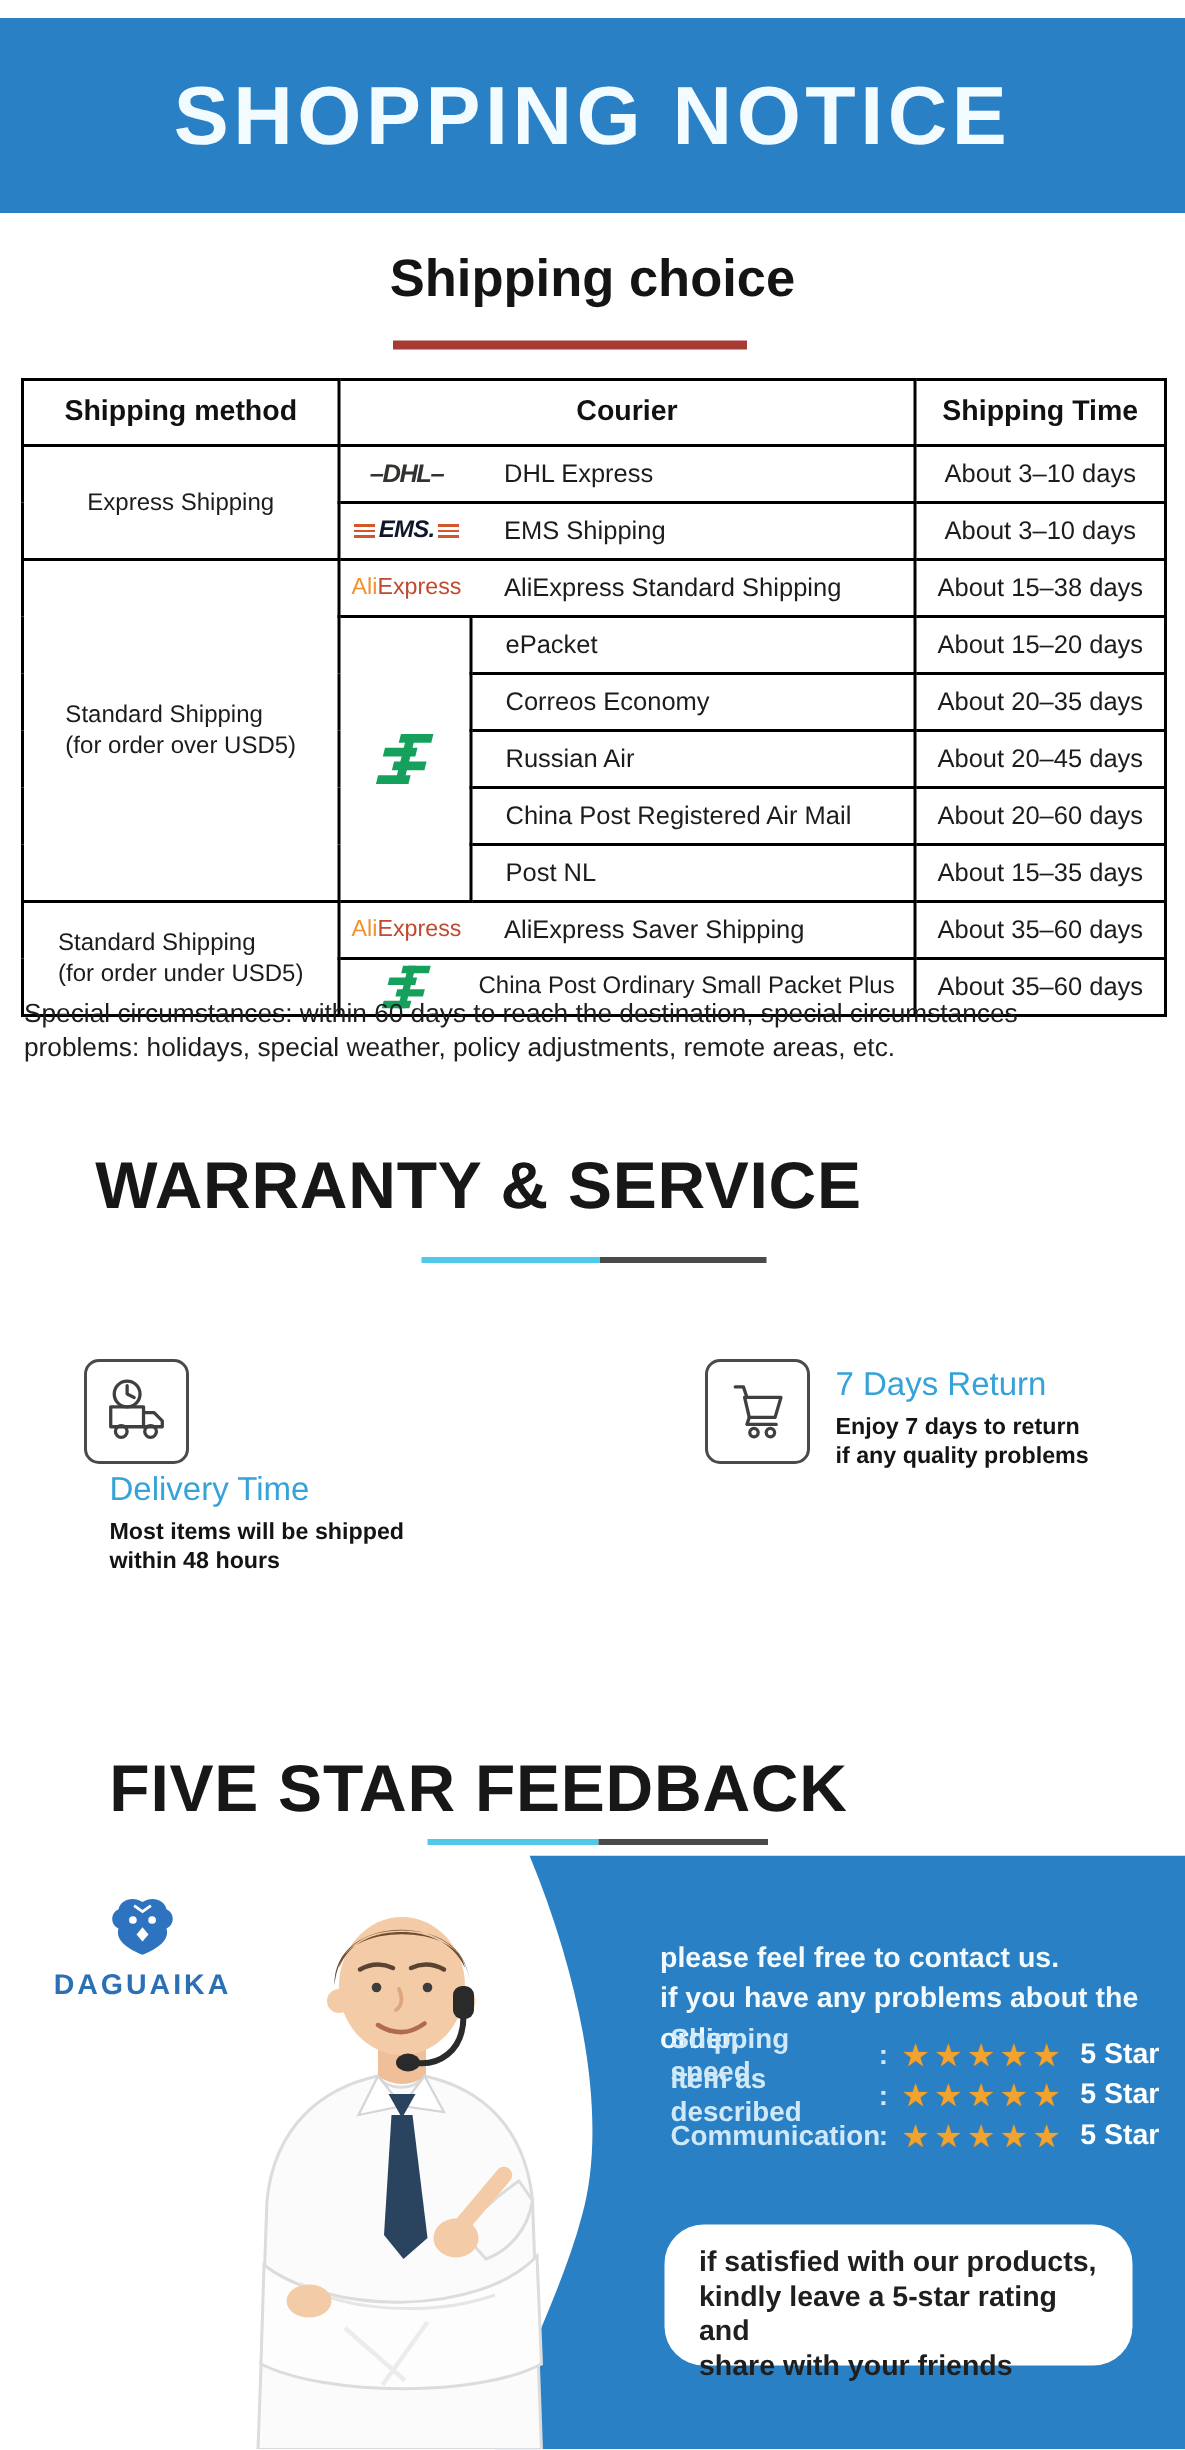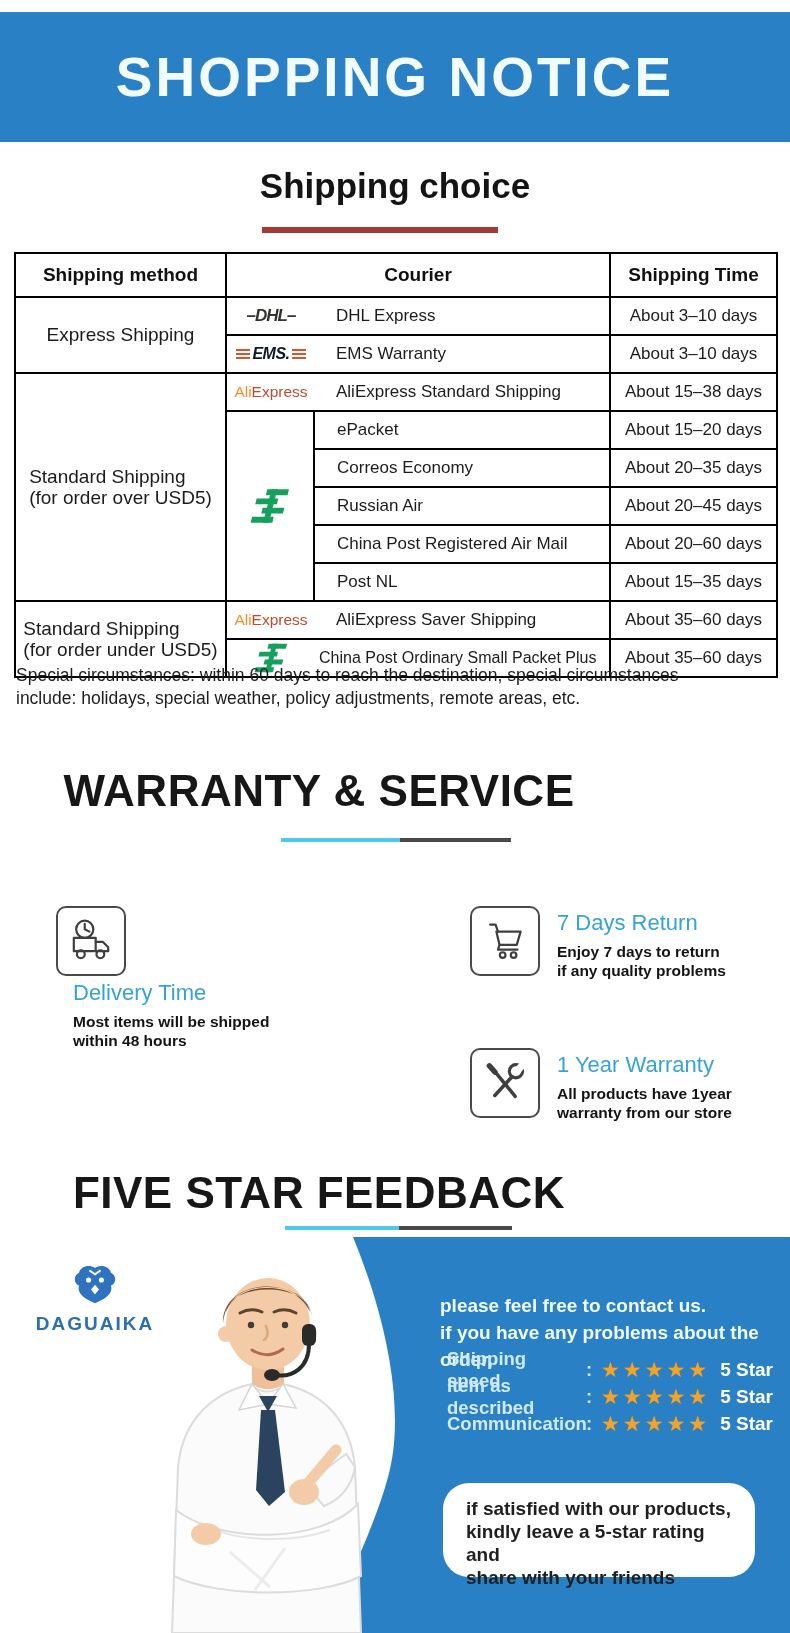--- a/index.html
+++ b/index.html
@@ -14,21 +14,21 @@
   
   .ship-title{position:absolute;top:166px;left:0;width:790px;text-align:center;
               font-size:35px;font-weight:700;color:#141414;}
   .red-underline{position:absolute;top:227px;left:262px;width:236px;height:6px;background:#a83a34;}
 
   table.ship-table{position:absolute;top:252px;left:14px;width:762px;border-collapse:collapse;
                    table-layout:fixed;}
   .ship-table th,.ship-table td{border:2px solid #000000;padding:0;}
   .ship-table th{height:42px;font-size:19px;font-weight:700;text-align:center;color:#111;}
   .ship-table td{height:36px;font-size:17px;color:#1c1c1c;}
-  td.method{text-align:center;font-size:19px;}
+  td.method{text-align:center;font-size:16px;}
   td.method .mwrap{display:inline-block;text-align:left;line-height:21px;}
   td.courier{vertical-align:middle;}
   .cour-flex{display:flex;align-items:center;height:100%;}
   .logo-box{width:88px;display:flex;align-items:flex-end;justify-content:center;flex:0 0 88px;}
   .cname{padding-left:21px;}
   .cname.tightname{padding-left:4px;font-size:16px;}
   td.subname{padding-left:22px;}
   td.time{text-align:center;font-size:17px;}
   
   .dhl{font-style:italic;font-weight:700;font-size:17px;letter-spacing:-1px;color:#33322f;}
@@ -140,21 +140,21 @@
       <td class="time">About 3–10 days</td>
     </tr>
     <tr>
       <td class="courier" colspan="2">
         <div class="cour-flex">
           <span class="logo-box ems">
             <i class="stripes"></i>
                 <b>EMS.</b>
                 <i class="stripes"></i>
           </span>
-          <span class="cname">EMS Warranty</span>
+          <span class="cname">EMS Shipping</span>
         </div>
       </td>
       <td class="time">About 3–10 days</td>
     </tr>
     <tr>
       <td class="method" rowspan="6">
         <div class="mwrap">
           <div>Standard Shipping</div>
           <div>(for order over USD5)</div>
         </div>
@@ -224,21 +224,21 @@
           <span class="cname tightname">China Post Ordinary Small Packet Plus</span>
         </div>
       </td>
       <td class="time">About 35–60 days</td>
     </tr>
   </tbody>
     </table>
 
   <div class="note">
     <div>Special circumstances: within 60 days to reach the destination, special circumstances</div>
-    <div>include: holidays, special weather, policy adjustments, remote areas, etc.</div>
+    <div>problems: holidays, special weather, policy adjustments, remote areas, etc.</div>
   </div>
 
   <div class="sec-title warranty-title">WARRANTY &amp; SERVICE</div>
   <div class="divider div1"><span class="cy" style="width:119px"></span><span class="gy" style="width:111px"></span></div>
 
   <div class="witem wi1">
     <div class="wicon">
       <svg viewBox="0 0 64 64" fill="none" stroke="#3f3f3f" stroke-width="2.8" stroke-linecap="round" stroke-linejoin="round">
         <circle cx="24" cy="17" r="11"></circle>
           <path d="M24,10 L24,17 L30,20"></path>
@@ -266,36 +266,20 @@
       </svg>
     </div>
     <div class="wtext">
       <div class="wtitle">7 Days Return</div>
       <div class="wline">Enjoy 7 days to return</div>
       <div class="wline">if any quality problems</div>
     </div>
   </div>
 
 
-  <div class="witem wi4">
-    <div class="wicon">
-      <svg viewBox="0 0 64 64" fill="none" stroke="#3f3f3f" stroke-linecap="round" stroke-linejoin="round">
-        <path d="M12,10 L19,18" stroke-width="7"></path>
-        <path d="M17,15 L45,49" stroke-width="4.5"></path>
-        <circle cx="46" cy="17" r="8.5" stroke-width="4"></circle>
-        <rect x="47" y="8" width="9" height="9" fill="#ffffff" stroke="none" transform="rotate(40 51 12)"></rect>
-        <path d="M41,24 L19,48" stroke-width="4.5"></path>
-      </svg>
-    </div>
-    <div class="wtext">
-      <div class="wtitle">1 Year Warranty</div>
-      <div class="wline">All products have 1year</div>
-      <div class="wline">warranty from our store</div>
-    </div>
-  </div>
 
   <div class="sec-title feedback-title">FIVE STAR FEEDBACK</div>
   <div class="divider div2"><span class="cy" style="width:114px"></span><span class="gy" style="width:113px"></span></div>
 
   <div class="fb">
     <svg class="fb-blue" viewBox="0 0 790 396" preserveAspectRatio="none">
       <path d="M353,0 C390,90 405,180 388,240 C375,290 345,345 330,396 L790,396 L790,0 Z" fill="#2a80c5"></path>
     </svg>
 
     <div class="brand">

